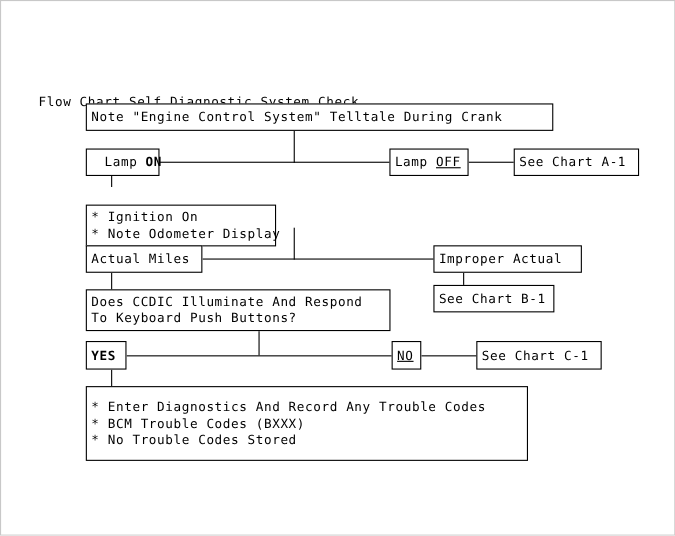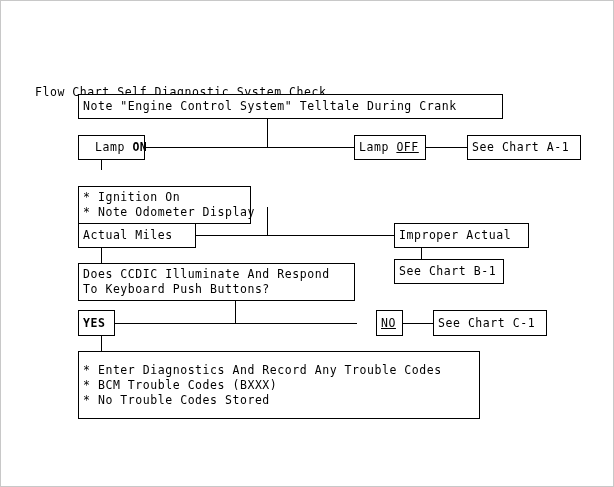--- a/index.html
+++ b/index.html
@@ -98,42 +98,42 @@
 
   <div class="box" style="left:466px; top:134px; width:114px; height:25px;">
     <div class="line">See Chart A-1</div>
   </div>
 
   <div class="box" style="left:77px; top:168px; width:173px; height:38px;margin-top:17px;">
     <div class="line">* Ignition On</div>
     <div class="line">* Note Odometer Display</div>
   </div>
 
-  <div class="box" style="left:77px; top:222px; width:118px; height:25px;">
+  <div class="box" style="left:77px; top:222px; width:106px; height:25px;">
     <div class="line">Actual Miles</div>
   </div>
 
   <div class="box" style="left:393px; top:222px; width:135px; height:25px;">
     <div class="line">Improper Actual</div>
   </div>
 
   <div class="box" style="left:393px; top:258px; width:110px; height:25px;">
     <div class="line">See Chart B-1</div>
   </div>
 
   <div class="box" style="left:77px; top:262px; width:277px; height:38px;">
     <div class="line">Does CCDIC Illuminate And Respond</div>
     <div class="line">To Keyboard Push Buttons?</div>
   </div>
 
   <div class="box" style="left:77px; top:309px; width:37px; height:26px;">
     <div class="line b">YES</div>
   </div>
 
-  <div class="box" style="left:355px; top:309px; width:27px; height:26px;margin-left:20px;">
+  <div class="box" style="left:355px; top:309px; width:27px; height:26px;">
     <div class="line u">NO</div>
   </div>
 
   <div class="box" style="left:432px; top:309px; width:114px; height:26px;">
     <div class="line">See Chart C-1</div>
   </div>
 
   <div class="box" style="left:77px; top:350px; width:402px; height:68px;">
     <div class="line">* Enter Diagnostics And Record Any Trouble Codes</div>
     <div class="line">* BCM Trouble Codes (BXXX)</div>

